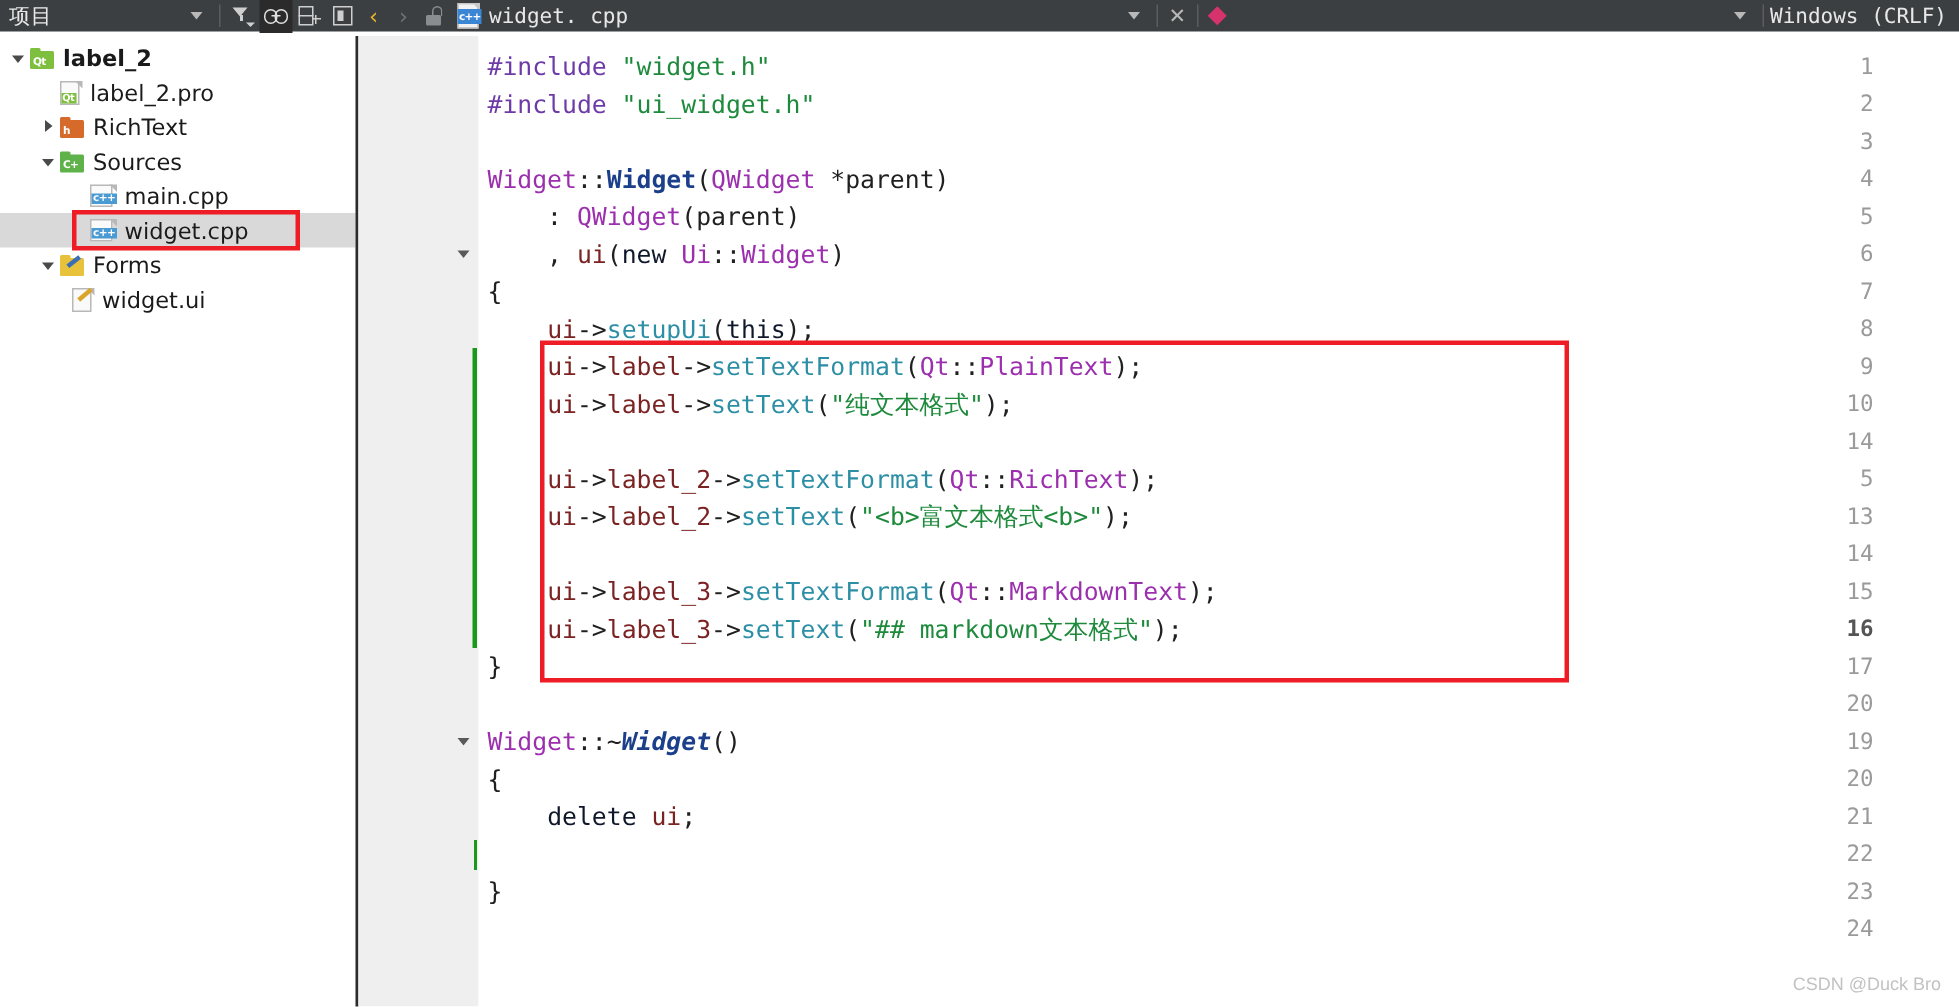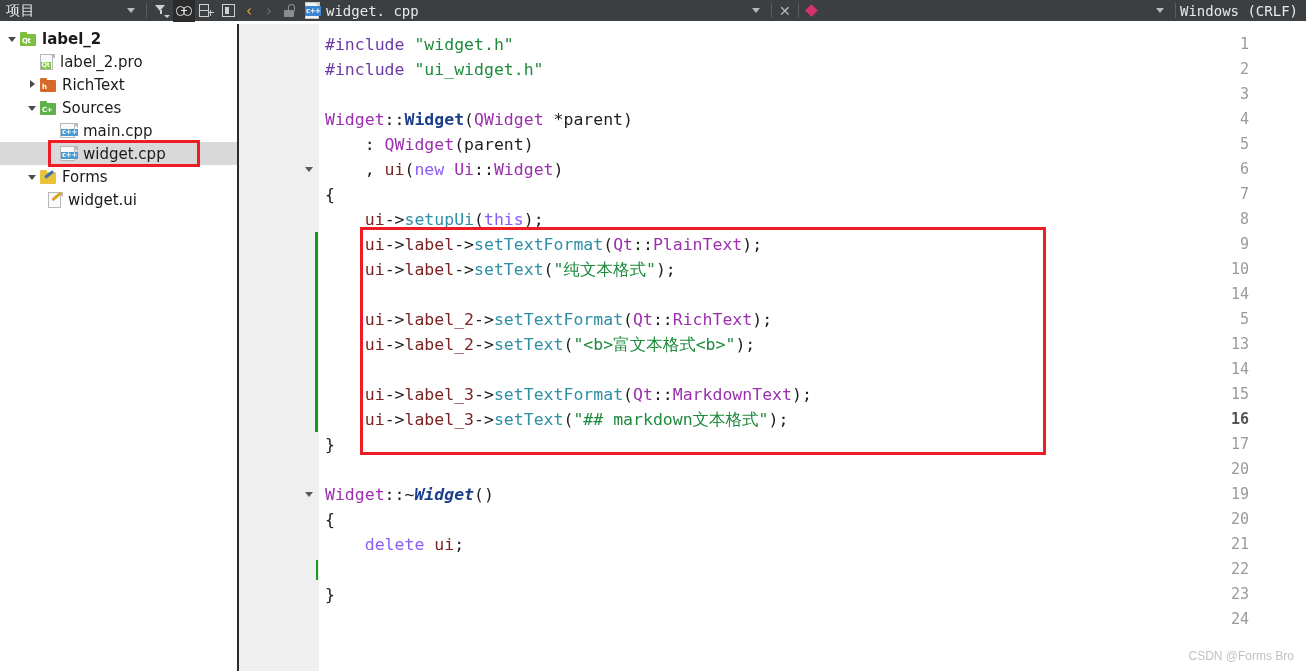--- a/index.html
+++ b/index.html
@@ -305,21 +305,21 @@
   }
 
   
   .t-pre   { color: #6d3aa8; }   
   .t-str   { color: #1e8a3c; }   
   .t-cls   { color: #9b2fae; }   
   .t-ctor  { color: #1b3f8b; font-weight: bold; }
   .t-dtor  { color: #1b3f8b; font-weight: bold; font-style: italic; }
   .t-fn    { color: #2d8fa5; }   
   .t-var   { color: #7b2222; }   
-  .t-kw    { color: #8b5cf6; }   
+  .t-kw    { color: #0f172a; }   
   .t-en    { color: #9b2fae; }   
   .t-pl    { color: #202020; }   
 
   .hl-box {
     position: absolute; border: 3px solid #ee1c25; pointer-events: none;
   }
   .watermark {
     position: absolute; right: 12px; bottom: 8px;
     font-size: 12px; color: #c2c2c2;
     font-family: "Liberation Sans", sans-serif;
@@ -534,13 +534,13 @@
       <div class="ln" style="top: 583px;">24</div>
       <div class="code-line" style="top: 583px; left: 86px;"></div>
       <div class="ln" style="top: 608px; margin-top: 47px;">25</div>
       <div class="code-line" style="top: 608px; left: 86px;"></div>
       <div class="mod-bar" style="top: 208px; height: 200px;"></div>
       <div class="caret-line" style="left: 77px; top: 536px;"></div>
       <div class="hl-box" style="left: 121px; top: 203px; width: 686px; height: 228px;"></div>
     </div>
 </div>
 
-<div class="watermark">CSDN @Forms Bro</div>
+<div class="watermark">CSDN @Duck Bro</div>
 
 </body></html>

